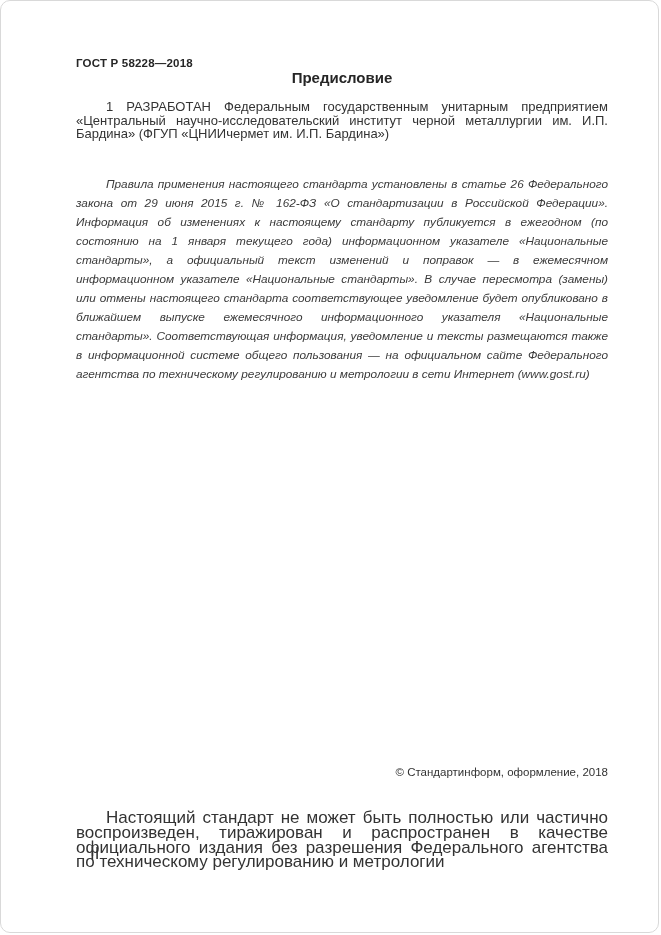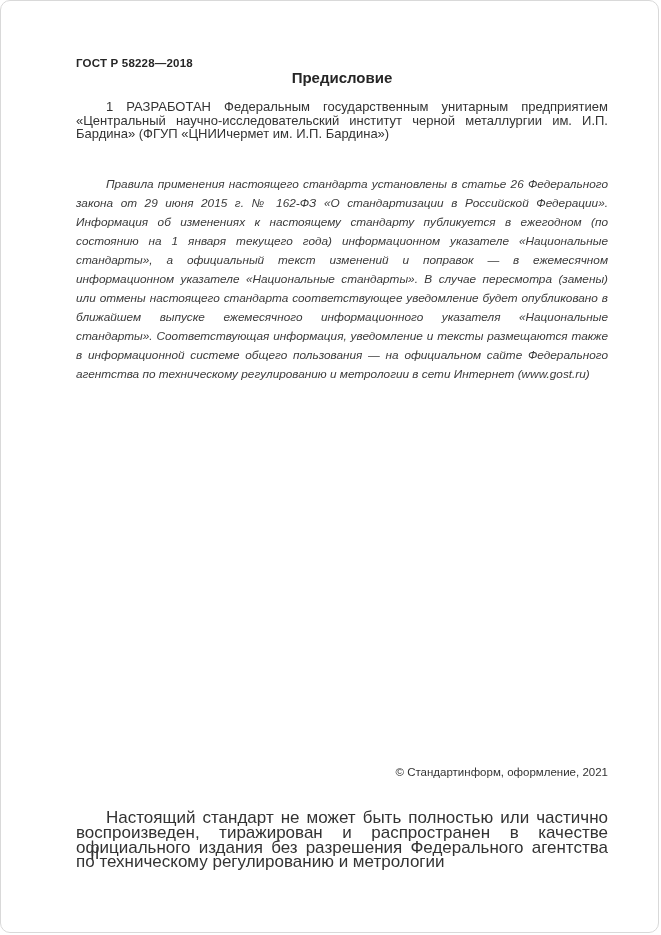--- a/index.html
+++ b/index.html
@@ -94,18 +94,18 @@
     <div class="preface-title">Предисловие</div>
 
     <p class="para">1 РАЗРАБОТАН Федеральным государственным унитарным предприятием «Центральный научно-исследовательский институт черной металлургии им. И.П. Бардина» (ФГУП «ЦНИИчермет им. И.П. Бардина»)</p>
 
 
 
 
     <p class="rules-note">Правила применения настоящего стандарта установлены в статье 26 Федерального закона от 29 июня 2015 г. № 162-ФЗ «О стандартизации в Российской Федерации». Информация об изменениях к настоящему стандарту публикуется в ежегодном (по состоянию на 1 января текущего года) информационном указателе «Национальные стандарты», а официальный текст изменений и поправок — в ежемесячном информационном указателе «Национальные стандарты». В случае пересмотра (замены) или отмены настоящего стандарта соответствующее уведомление будет опубликовано в ближайшем выпуске ежемесячного информационного указателя «Национальные стандарты». Соответствующая информация, уведомление и тексты размещаются также в информационной системе общего пользования — на официальном сайте Федерального агентства по техническому регулированию и метрологии в сети Интернет (www.gost.ru)</p>
   </div>
 
-  <div class="footer-copyright">© Стандартинформ, оформление, 2021</div>
+  <div class="footer-copyright">© Стандартинформ, оформление, 2018</div>
 
   <p class="footer-restriction">Настоящий стандарт не может быть полностью или частично воспроизведен, тиражирован и распространен в качестве официального издания без разрешения Федерального агентства по техническому регулированию и метрологии</p>
 
   <div class="page-num">II</div>
 </div>
 
 </body></html>

